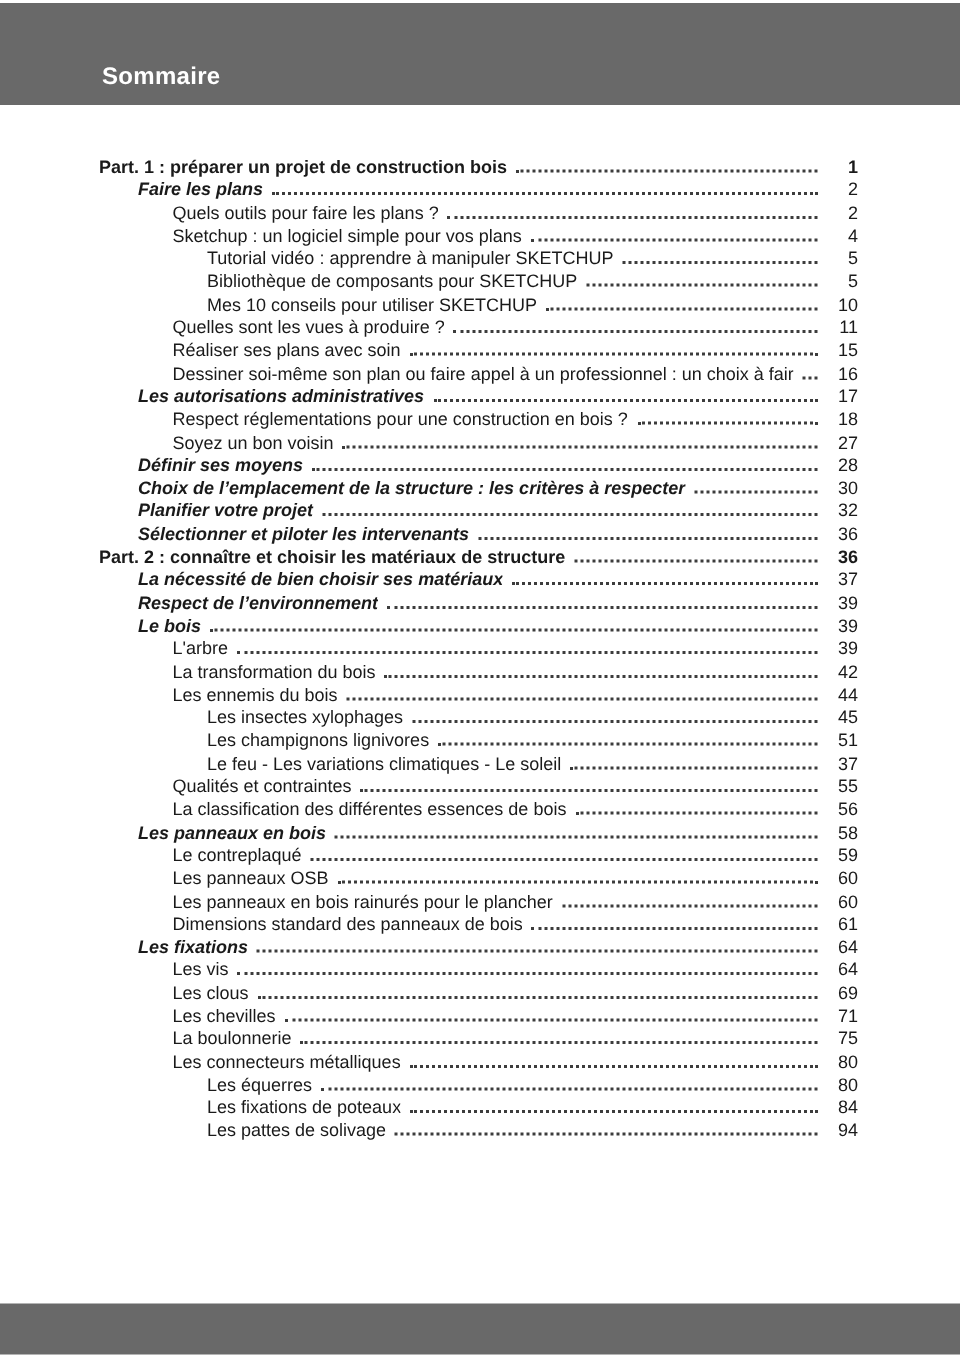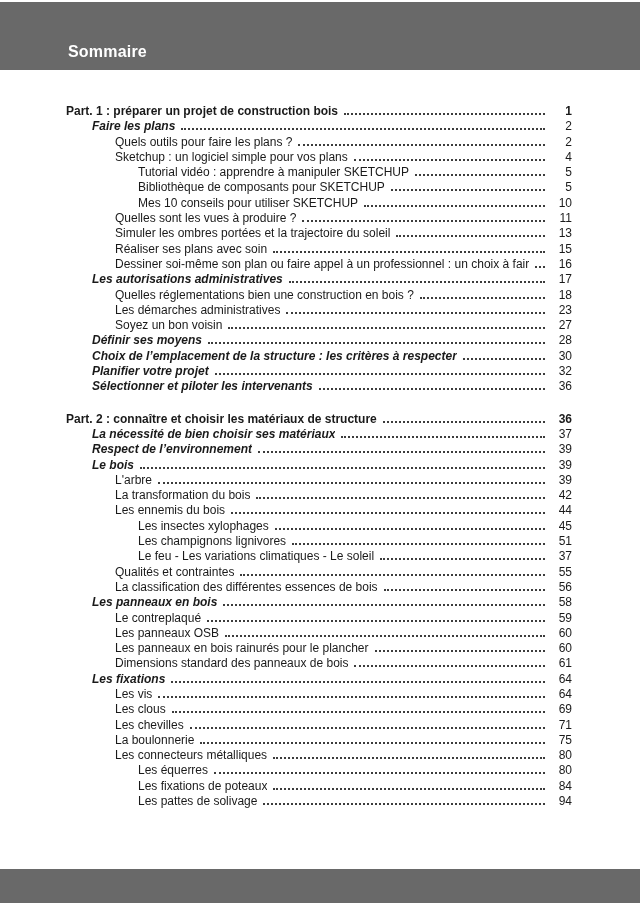--- a/index.html
+++ b/index.html
@@ -13,21 +13,21 @@
   .bar-top .title{color:#ffffff;font-size:16px;font-weight:bold;margin:0;
     letter-spacing:0.2px;}
   .bar-bottom{bottom:2px;height:34px;}
   .toc{position:absolute;top:104px;left:66px;right:68px;}
   .toc-row{display:flex;align-items:baseline;height:15.3px;font-size:12px;
     color:#1a1a1a;box-sizing:border-box;}
   .lvl0{font-weight:bold;padding-left:0;}
   .lvl1{font-weight:bold;font-style:italic;padding-left:26px;}
   .lvl2{padding-left:49px;justify-content:flex-end;}
   .lvl3{padding-left:72px;}
-  .gap-before{margin-top:17px;}
+  .gap-before{}
   .lbl{white-space:nowrap;overflow:hidden;flex-shrink:1;}
   .dots{flex:1 1 auto;min-width:10px;border-bottom:2px dotted #3c3c3c;
     margin:0 3px 2px 6px;font-style:normal;}
   .pg{flex:none;width:24px;text-align:right;font-weight:normal;
     font-style:normal;}
   .lvl0 .pg{font-weight:bold;}
 </style>
 </head>
 <body>
 
@@ -70,48 +70,38 @@
       <span class="lbl">Mes 10 conseils pour utiliser SKETCHUP</span>
       <span class="dots"></span>
       <span class="pg">10</span>
     </div>
     <div class="toc-row lvl2">
       <span class="lbl">Quelles sont les vues à produire ?</span>
       <span class="dots"></span>
       <span class="pg">11</span>
     </div>
     <div class="toc-row lvl2">
-      <span class="lbl">Simuler les ombres portées et la trajectoire du soleil</span>
-      <span class="dots"></span>
-      <span class="pg">13</span>
-    </div>
-    <div class="toc-row lvl2">
       <span class="lbl">Réaliser ses plans avec soin</span>
       <span class="dots"></span>
       <span class="pg">15</span>
     </div>
     <div class="toc-row lvl2">
       <span class="lbl">Dessiner soi-même son plan ou faire appel à un professionnel : un choix à faire</span>
       <span class="dots"></span>
       <span class="pg">16</span>
     </div>
     <div class="toc-row lvl1">
       <span class="lbl">Les autorisations administratives</span>
       <span class="dots"></span>
       <span class="pg">17</span>
     </div>
     <div class="toc-row lvl2">
-      <span class="lbl">Quelles réglementations bien une construction en bois ?</span>
+      <span class="lbl">Respect réglementations pour une construction en bois ?</span>
       <span class="dots"></span>
       <span class="pg">18</span>
-    </div>
-    <div class="toc-row lvl2">
-      <span class="lbl">Les démarches administratives</span>
-      <span class="dots"></span>
-      <span class="pg">23</span>
     </div>
     <div class="toc-row lvl2">
       <span class="lbl">Soyez un bon voisin</span>
       <span class="dots"></span>
       <span class="pg">27</span>
     </div>
     <div class="toc-row lvl1">
       <span class="lbl">Définir ses moyens</span>
       <span class="dots"></span>
       <span class="pg">28</span>

